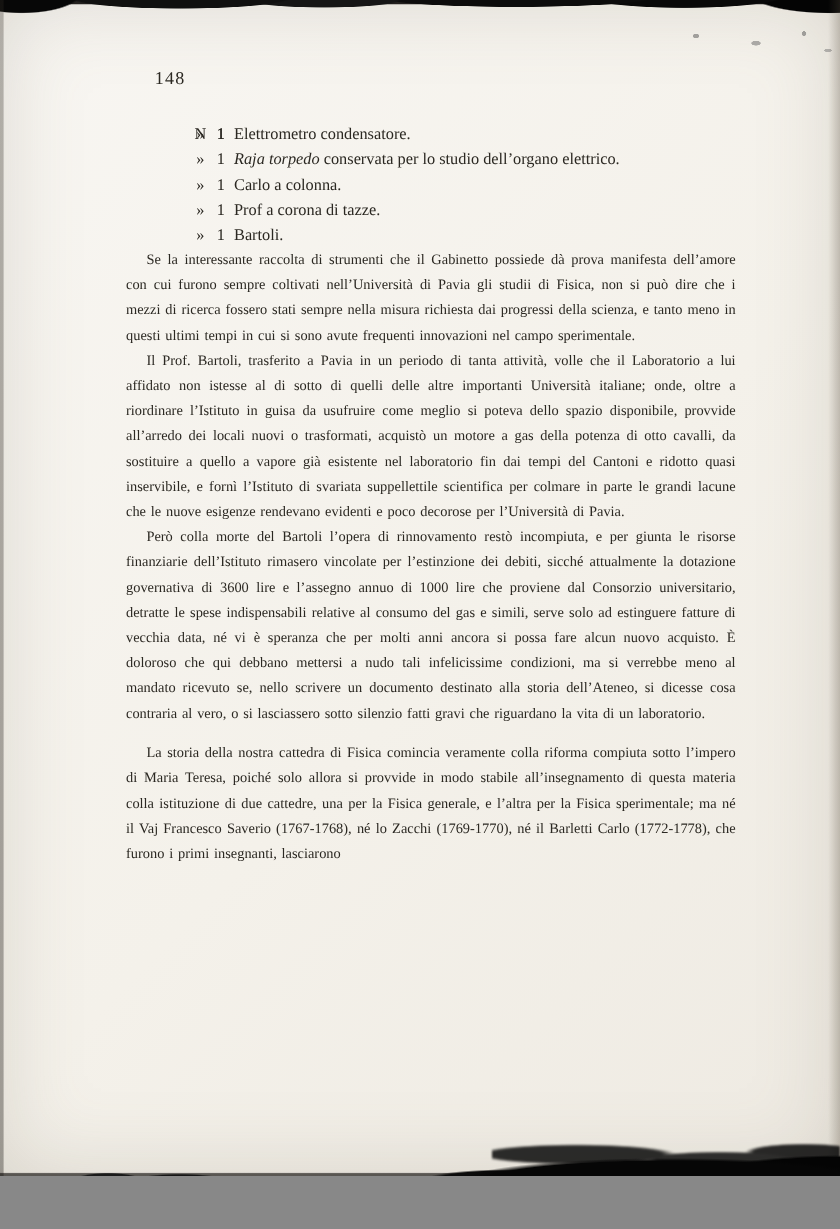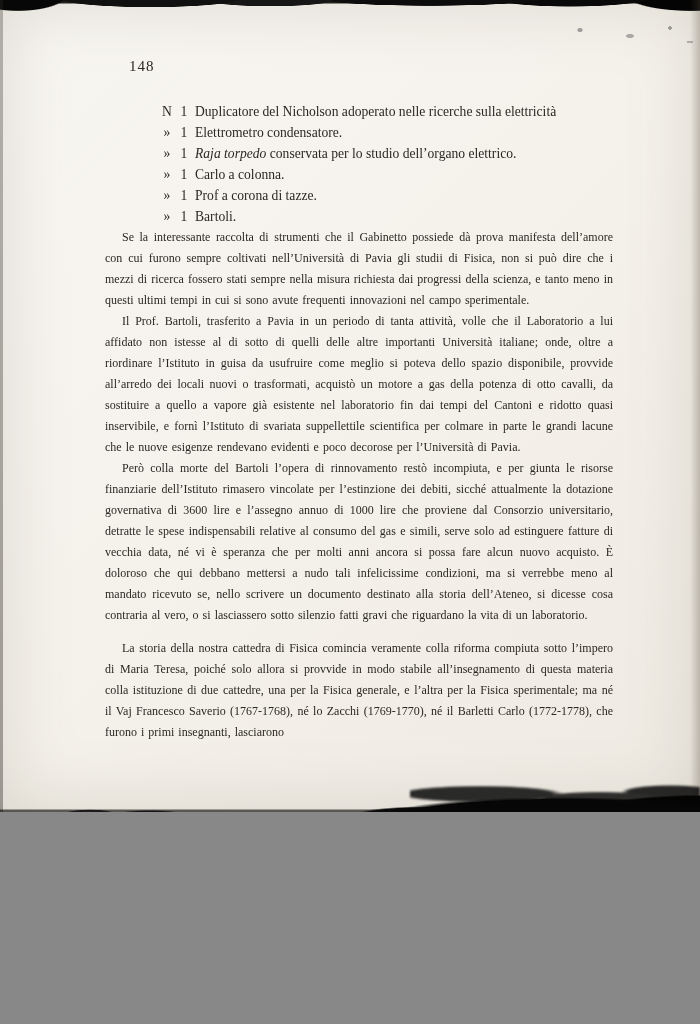--- a/index.html
+++ b/index.html
@@ -1,19 +1,19 @@
 <!DOCTYPE html>
 <html><head>
 <meta charset="utf-8">
 <style>
   html, body { margin: 0; padding: 0; background: #888; }
   .page {
     position: relative;
     width: 700px;
-    height: 812px;
+    height: 980px;
     margin: 0 auto;
     background: linear-gradient(135deg, #f8f6f2 0%, #f4f1ea 55%, #eeeae2 100%);
     box-shadow: inset 0 0 70px rgba(120,108,90,0.22);
     overflow: hidden;
     font-family: "Liberation Serif", "DejaVu Serif", serif;
     color: #2b2822;
   }
   
   .artifact { position: absolute; pointer-events: none; }
   .top-edge {
@@ -108,21 +108,20 @@
   <div class="content">
 
     <div class="page-number">148</div>
 
     <div class="inventory">
 
       <div class="inv-item">
         <span class="inv-marker">N</span>
         <span class="inv-qty">1</span>
         <div>
-          <div>Duplicatore del Nicholson adoperato nelle ricerche sulla elettricità</div>
         </div>
       </div>
 
       <div class="inv-item">
         <span class="inv-marker">»</span>
         <span class="inv-qty">1</span>
         <div>Elettrometro condensatore.</div>
       </div>
 
       <div class="inv-item">

